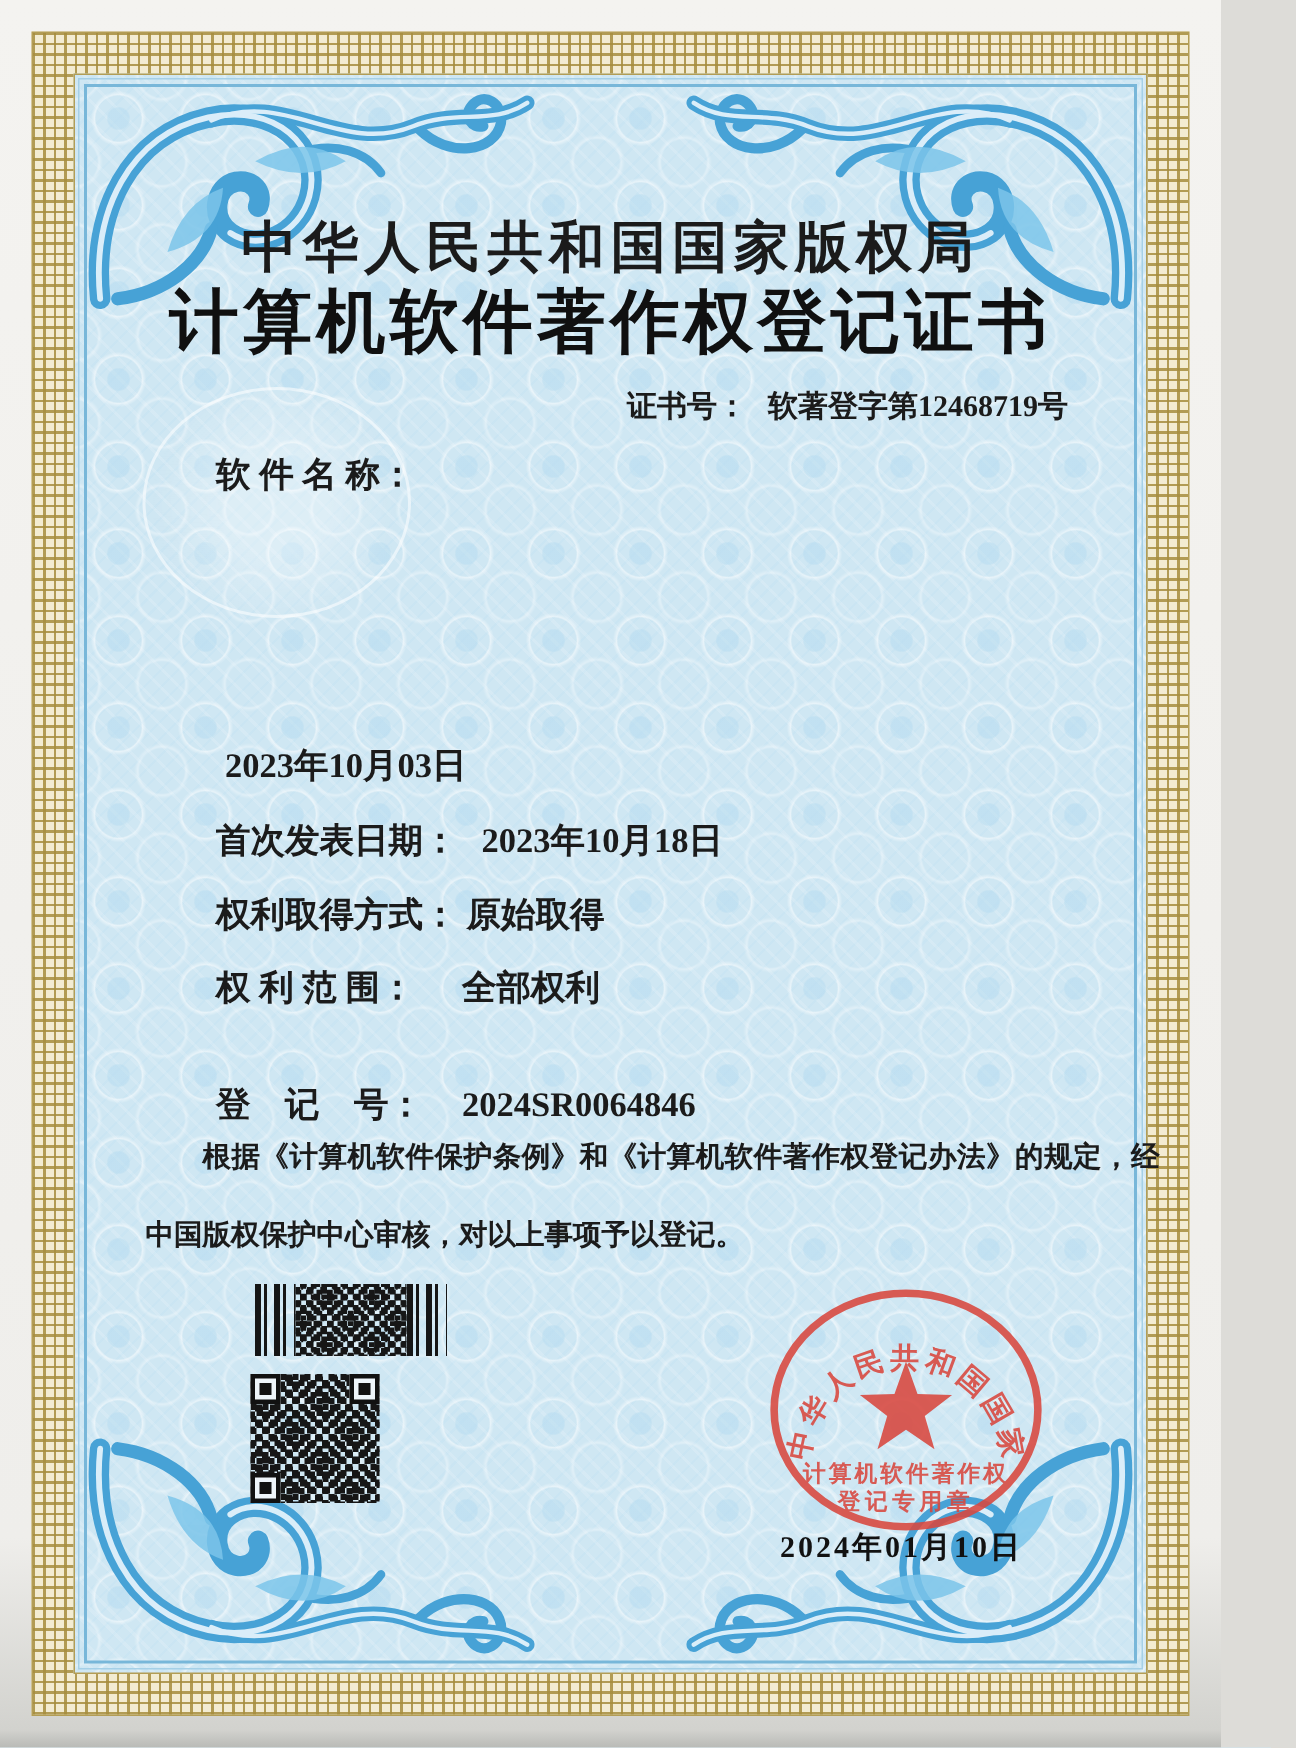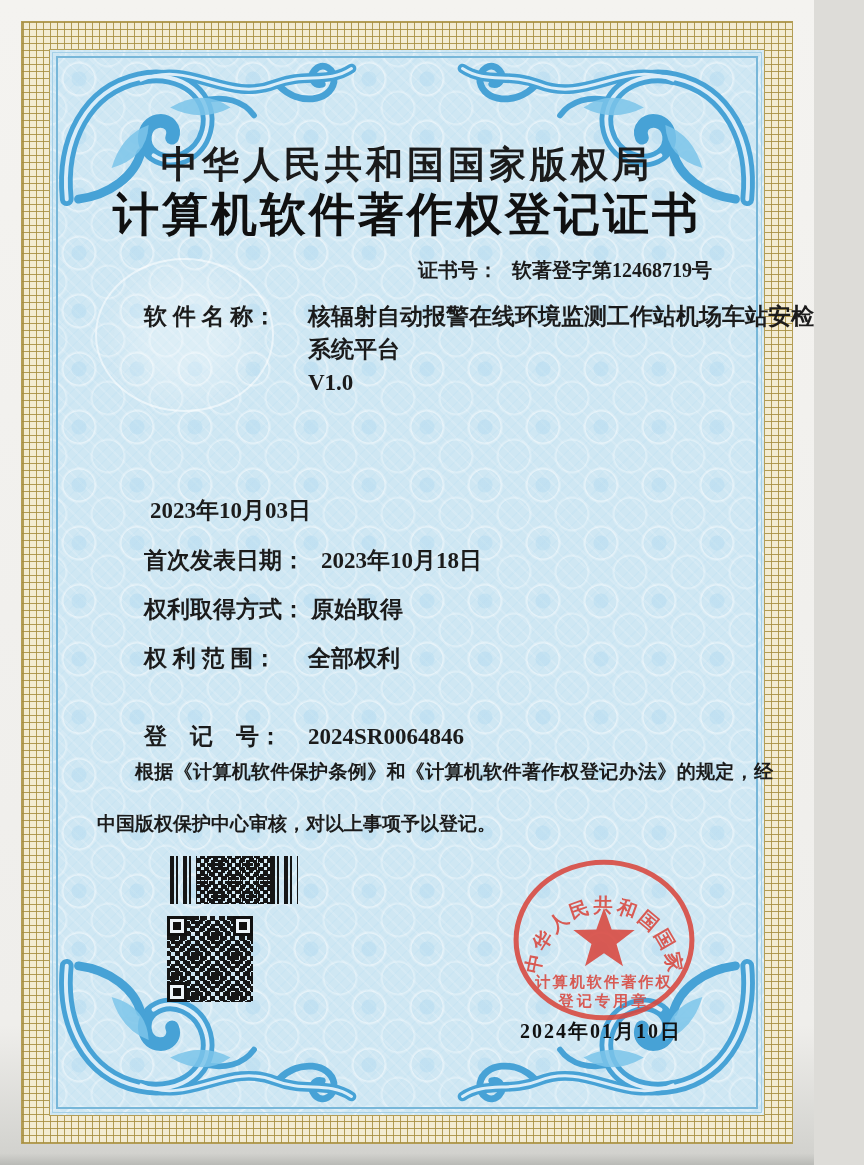--- a/index.html
+++ b/index.html
@@ -124,24 +124,20 @@
 
   <div class="authority">中华人民共和国国家版权局</div>
   <div class="cert-title">计算机软件著作权登记证书</div>
 
   <div class="certno">
     <span>证书号：</span><span class="v">软著登字第12468719号</span>
   </div>
 
   <div class="row r1">
     <span class="lab">软 件 名 称：</span>
-    <span class="val">
-      <span>核辐射自动报警在线环境监测工作站机场车站安检系统平台</span>
-      <span class="version">V1.0</span>
-    </span>
   </div>
 
 
   <div class="row r3">
     <span class="val">2023年10月03日</span>
   </div>
 
   <div class="row r4">
     <span class="lab">首次发表日期：</span>
     <span class="val">2023年10月18日</span>

